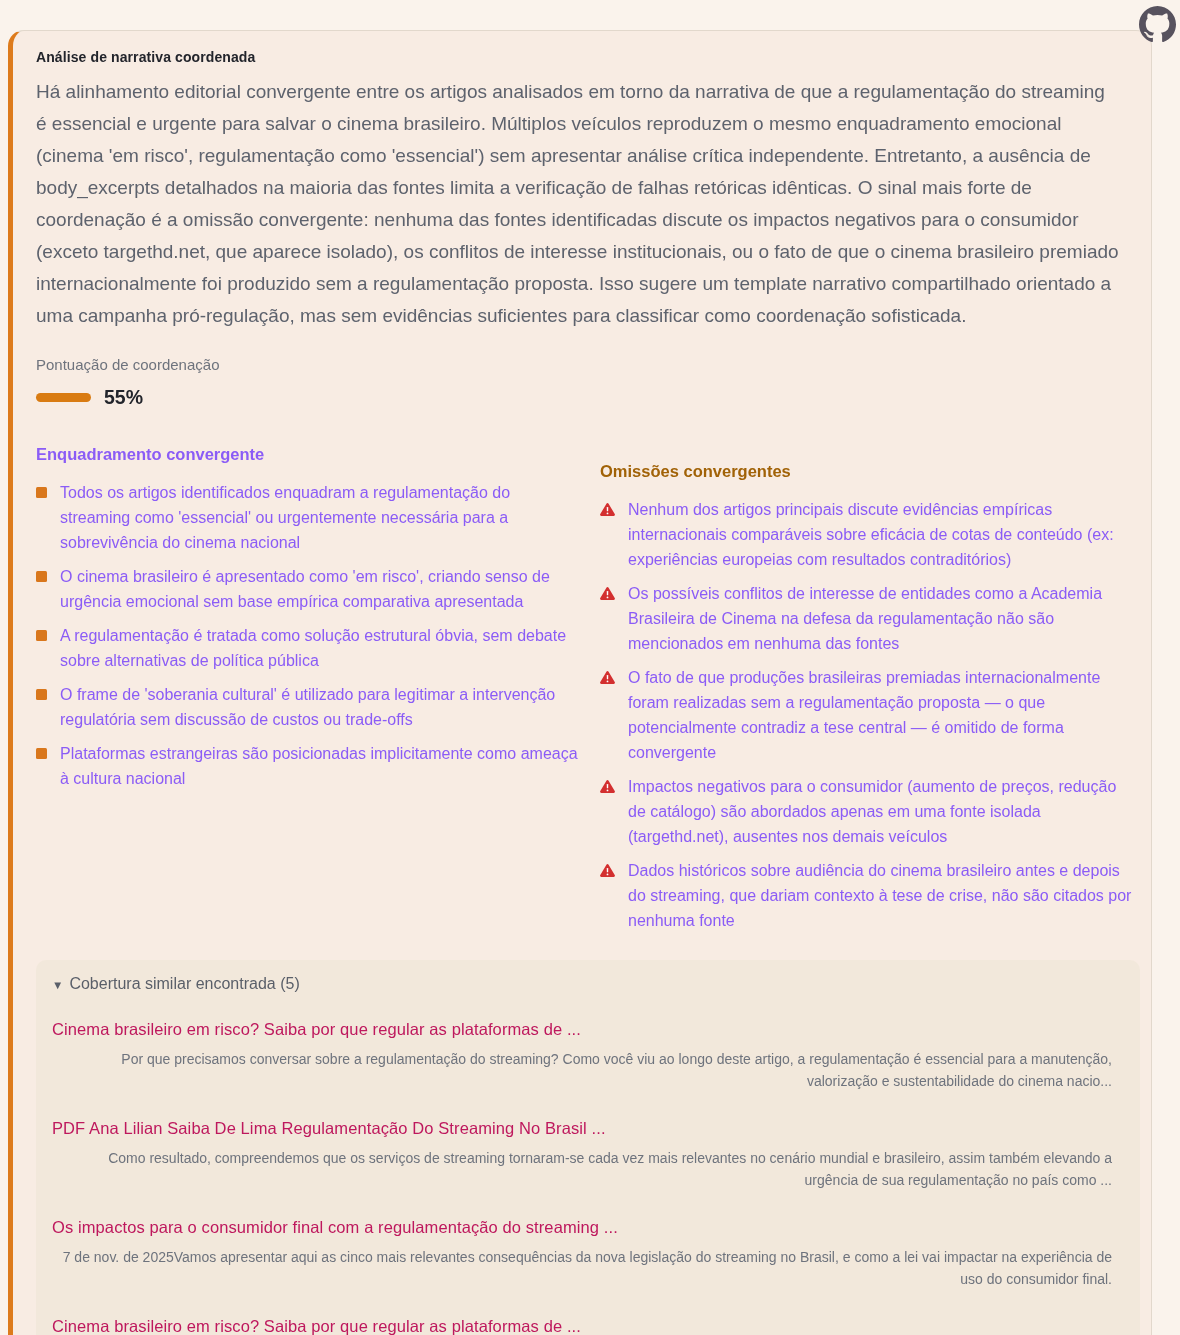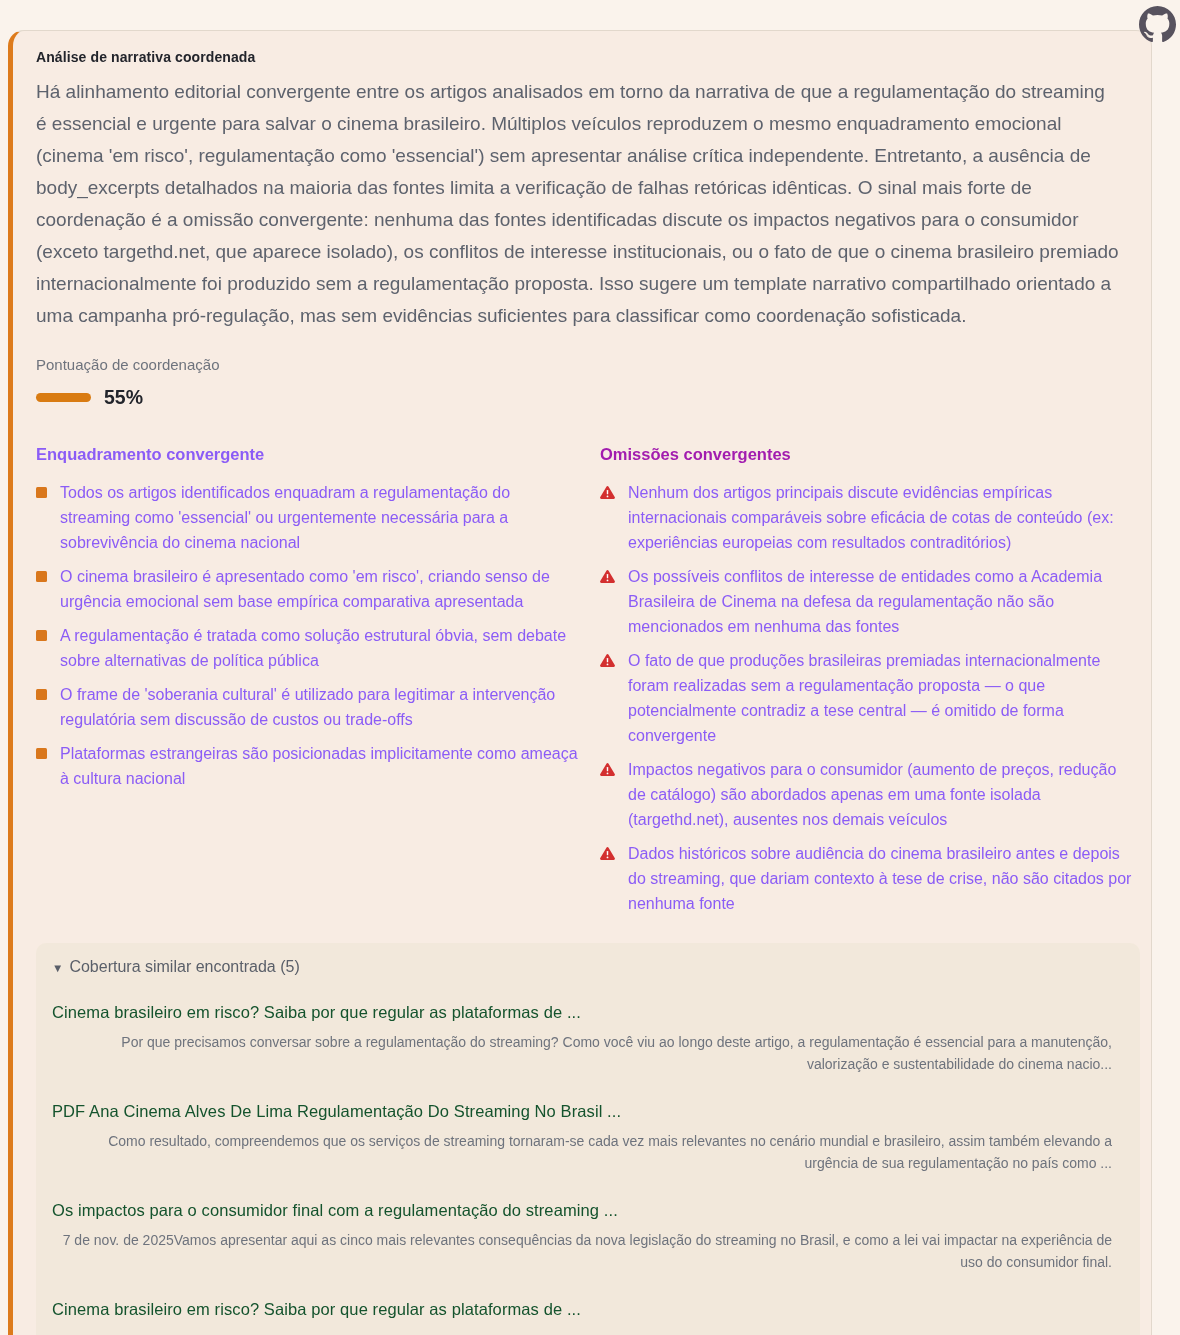--- a/index.html
+++ b/index.html
@@ -33,40 +33,40 @@
   .score-track { width: 57px; }
   .score-fill { height: 9px; border-radius: 5px; background: #d97b12; width: 0; }
   .score-value { font-size: 19.5px; font-weight: 700; color: #22242b; }
 
   .columns {
     margin-top: 36px; display: grid; grid-template-columns: 548px 1fr;
     column-gap: 16px; max-width: 1104px;
   }
   .col-heading { font-size: 16.5px; font-weight: 700; margin-bottom: 16px; }
   .col-heading.orange { color: #8b5cf6; }
-  .col-heading.red { color: #a21caf; }
+  .col-heading.red { color: #a16207; margin-top: 17px; }
   .finding { display: flex; gap: 13px; margin-bottom: 9px; }
   .finding-text { font-size: 16px; line-height: 25px; color: #8b5cf6; }
   .sq-bullet {
     flex: 0 0 auto; width: 11px; height: 11px; margin-top: 7px;
     background: #d9771c; border-radius: 1.5px;
   }
   .tri-bullet { flex: 0 0 auto; margin-top: 5px; }
 
   .coverage-box {
     margin-top: 18px; width: 1104px;
     background: #f2e8db; border-radius: 10px;
     padding: 15px 16px 30px 16px;
   }
   details > summary { list-style: none; cursor: pointer; }
   details > summary::-webkit-details-marker { display: none; }
   .coverage-summary { font-size: 16px; color: #5a5f69; }
   .caret { font-size: 11.5px; margin-right: 6px; color: #5a5f69; }
   .article { margin-top: 27px; }
-  .article-title { font-size: 16.5px; color: #14532d; letter-spacing: .1px; }
+  .article-title { font-size: 16.5px; color: #be185d; letter-spacing: .1px; }
   .article-snippet {
     margin-top: 9px; font-size: 14px; line-height: 22px;
     color: #6e737d; max-width: 1060px; text-align: right;
   }
 </style>
 </head>
 <body>
 
 <div class="github-corner">
   <svg viewBox="0 0 24 24" width="37" height="37" aria-hidden="true">
@@ -189,21 +189,21 @@
       <span class="caret">▼</span><span>Cobertura similar encontrada (5)</span>
     </summary>
     <div>
 
         <div class="article">
           <div class="article-title">Cinema brasileiro em risco? Saiba por que regular as plataformas de ...</div>
           <div class="article-snippet">Por que precisamos conversar sobre a regulamentação do streaming? Como você viu ao longo deste artigo, a regulamentação é essencial para a manutenção, valorização e sustentabilidade do cinema nacio...</div>
         </div>
 
         <div class="article">
-          <div class="article-title">PDF Ana Cinema Alves De Lima Regulamentação Do Streaming No Brasil ...</div>
+          <div class="article-title">PDF Ana Lilian Saiba De Lima Regulamentação Do Streaming No Brasil ...</div>
           <div class="article-snippet">Como resultado, compreendemos que os serviços de streaming tornaram-se cada vez mais relevantes no cenário mundial e brasileiro, assim também elevando a urgência de sua regulamentação no país como ...</div>
         </div>
 
         <div class="article">
           <div class="article-title">Os impactos para o consumidor final com a regulamentação do streaming ...</div>
           <div class="article-snippet">7 de nov. de 2025Vamos apresentar aqui as cinco mais relevantes consequências da nova legislação do streaming no Brasil, e como a lei vai impactar na experiência de uso do consumidor final.</div>
         </div>
 
         <div class="article">
           <div class="article-title">Cinema brasileiro em risco? Saiba por que regular as plataformas de ...</div>

